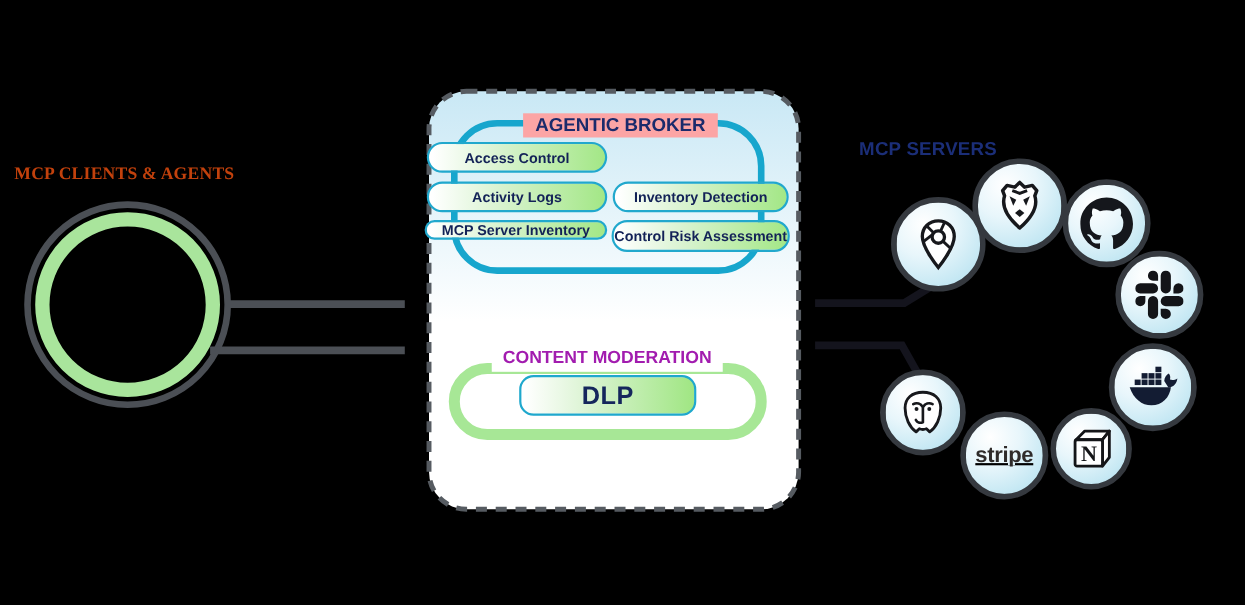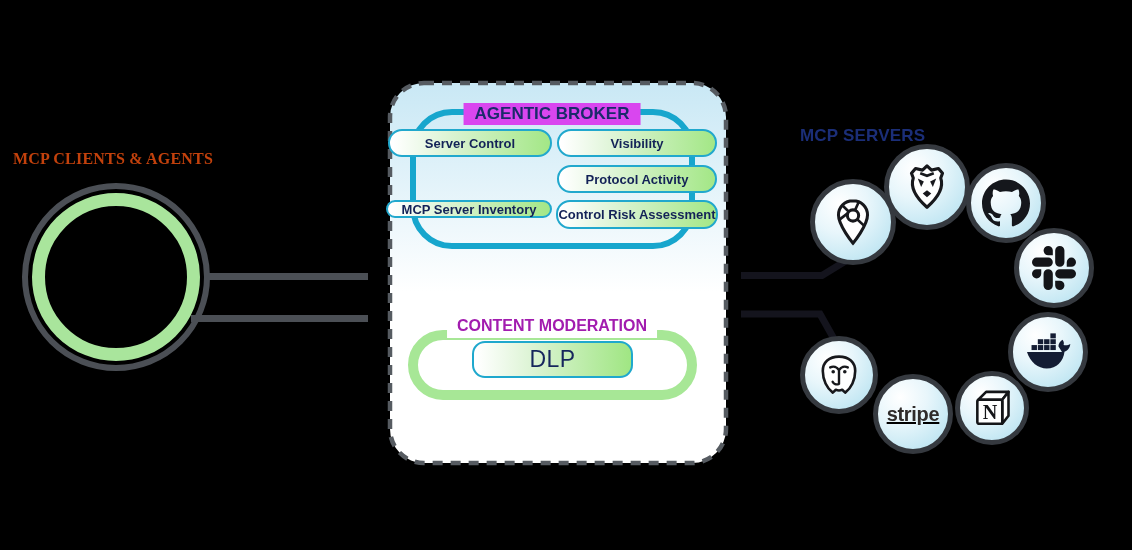--- a/index.html
+++ b/index.html
@@ -3,28 +3,28 @@
 <meta charset="utf-8">
 <style>
   html,body{margin:0;padding:0;background:#000;}
   .canvas{position:relative;width:1132px;height:550px;background:#000;overflow:hidden;
           font-family:"Liberation Sans",sans-serif;}
   svg.bg{position:absolute;left:0;top:0;}
 
   
   .h-left{position:absolute;left:13px;top:150px;font-weight:700;font-size:16px;
           color:#c2410c;letter-spacing:.2px;font-family:Liberation Serif, serif;}
-  .h-right{position:absolute;left:800px;top:126px;font-weight:700;font-size:17px;
+  .h-right{position:absolute;left:781px;top:126px;font-weight:700;font-size:17px;
            color:#1b2e78;letter-spacing:.2px;}
 
   
   .teal-rect{position:absolute;left:410px;top:109px;width:285px;height:140px;
              box-sizing:border-box;border:6px solid #17a6cd;border-radius:42px;}
-  .label-agentic{position:absolute;left:552px;top:103px;transform:translateX(-50%);
-                 background:#d946ef;padding:0 11px;font-weight:700;font-size:17px;
+  .label-agentic{position:absolute;left:564px;top:103px;transform:translateX(-50%);
+                 background:#fca5a5;padding:0 11px;font-weight:700;font-size:17px;
                  color:#1b2a6b;line-height:22px;white-space:nowrap;z-index:3;}
   .pill{position:absolute;box-sizing:border-box;height:28px;border:2px solid #21a8cd;
         border-radius:14px;background:linear-gradient(90deg,#ffffff 2%,#d9f3d0 40%,#a3e786 100%);
         color:#132257;font-weight:700;font-size:13px;display:flex;align-items:center;
         justify-content:center;white-space:nowrap;z-index:2;}
   .p1{left:388px;top:129px;width:164px;}
   .p2{left:557px;top:129px;width:160px;}
   .p3{left:388px;top:165px;width:164px;}
   .p4{left:557px;top:165px;width:160px;}
   .p5{left:386px;top:200px;width:166px;height:18px;}
@@ -32,21 +32,21 @@
 
   
   .green-rect{position:absolute;left:408px;top:330px;width:289px;height:70px;
               box-sizing:border-box;border:10px solid #a7e796;border-radius:36px;}
   .label-cm{position:absolute;left:552px;top:313px;transform:translateX(-50%);
             background:#ffffff;padding:0 10px;font-weight:700;font-size:16px;
             color:#a21caf;line-height:25px;white-space:nowrap;z-index:3;}
   .dlp{position:absolute;left:472px;top:341px;width:161px;height:37px;box-sizing:border-box;
        border:2px solid #1fa8cd;border-radius:13px;
        background:linear-gradient(90deg,#ffffff 2%,#d9f3d0 40%,#a0e683 100%);
-       color:#15265c;font-weight:400;font-size:23px;display:flex;align-items:center;
+       color:#15265c;font-weight:700;font-size:23px;display:flex;align-items:center;
        justify-content:center;z-index:2;letter-spacing:.5px;}
 
   
   .node{position:absolute;box-sizing:border-box;border:5px solid #35393f;border-radius:50%;
         background:radial-gradient(circle at 32% 26%,#ffffff 0%,#e8f6fb 38%,#c3e7f3 78%,#b4e0ee 100%);
         display:flex;align-items:center;justify-content:center;z-index:2;}
   #n-maps{left:810px;top:179px;width:86px;height:86px;}
   #n-brave{left:884px;top:144px;width:86px;height:86px;}
   #n-github{left:966px;top:163px;width:80px;height:80px;}
   #n-slack{left:1014px;top:228px;width:80px;height:80px;}
@@ -80,23 +80,23 @@
 
     <path d="M741 275.5 H822 L862 251" fill="none" stroke="#14141d" stroke-width="7"></path>
     <path d="M741 314 H820 L838 346" fill="none" stroke="#14141d" stroke-width="7"></path>
   </svg>
 
   <div class="h-left">MCP CLIENTS &amp; AGENTS</div>
   <div class="h-right">MCP SERVERS</div>
 
   <div class="teal-rect"></div>
   <div class="label-agentic">AGENTIC BROKER</div>
-  <div class="pill p1">Server Control</div>
-  <div class="pill p2">Visibility</div>
-  <div class="pill p4">Protocol Activity</div>
+  <div class="pill p1">Access Control</div>
+  <div class="pill p3">Activity Logs</div>
+  <div class="pill p4">Inventory Detection</div>
   <div class="pill p5">MCP Server Inventory</div>
   <div class="pill p6">Control Risk Assessment</div>
 
   <div class="green-rect"></div>
   <div class="label-cm">CONTENT MODERATION</div>
   <div class="dlp">DLP</div>
 
   <div class="node" id="n-maps">
     <svg width="52" height="52" viewBox="0 0 24 24">
       <path d="M12 2.2 C8.2 2.2 5.3 5 5.3 8.8 C5.3 13.7 12 21.8 12 21.8 C12 21.8 18.7 13.7 18.7 8.8 C18.7 5 15.8 2.2 12 2.2 Z" fill="#ffffff" stroke="#17181c" stroke-width="1.4"></path>

